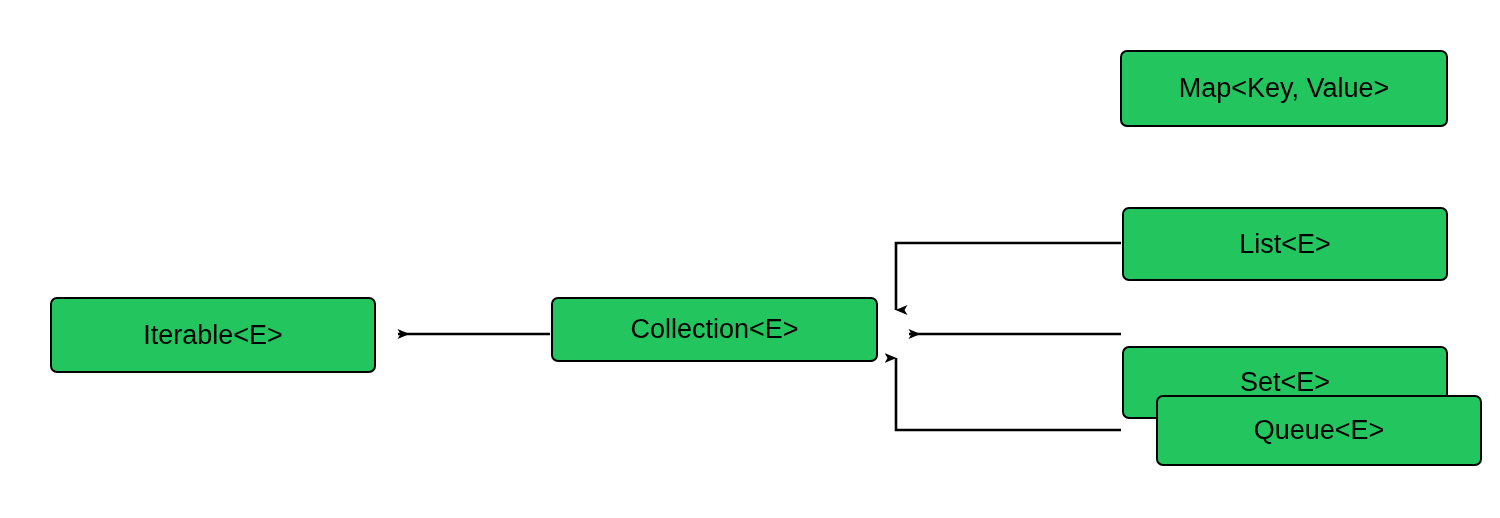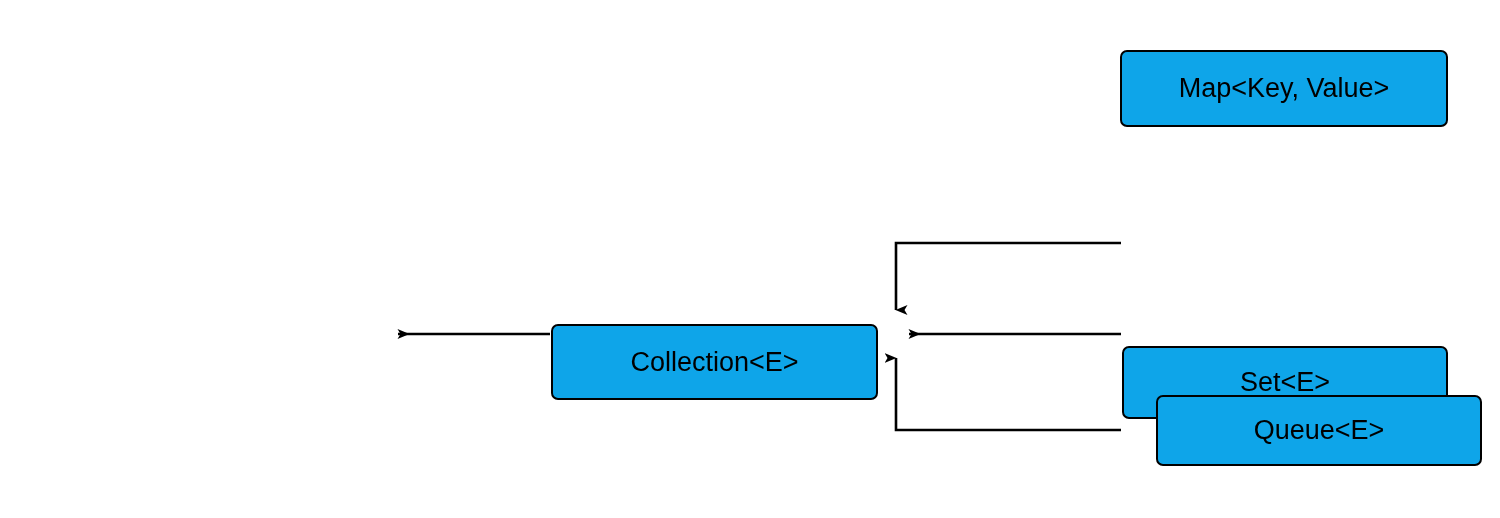--- a/index.html
+++ b/index.html
@@ -20,39 +20,39 @@
   #edge-layer {
     position: absolute;
     left: 0;
     top: 0;
     width: 1500px;
     height: 518px;
   }
   .node {
     position: absolute;
     box-sizing: border-box;
-    background: #0ea5e9;
+    background: #22c55e;
     border: 2.5px solid #000000;
     border-radius: 7px;
     display: flex;
     align-items: center;
     justify-content: center;
     color: #000000;
     font-size: 27px;
     font-family: "Liberation Sans", sans-serif;
     font-weight: 400;
     letter-spacing: 0px;
     white-space: nowrap;
   }
   .node-label {
     line-height: 1;
     pointer-events: none;
   }
   #node-iterable   { left: 50px;   top: 297px; width: 326px; height: 76px; }
-  #node-collection { left: 551px;  top: 297px; width: 327px; height: 76px; margin-top: 27px; }
+  #node-collection { left: 551px;  top: 297px; width: 327px; height: 65px; }
   #node-map        { left: 1120px; top: 50px;  width: 328px; height: 77px; }
   #node-list       { left: 1122px; top: 207px; width: 326px; height: 74px; }
   #node-set        { left: 1122px; top: 302px; width: 326px; height: 73px; margin-top: 44px; }
   #node-queue      { left: 1156px; top: 395px; width: 326px; height: 71px; }
 </style>
 </head>
 <body>
 
 <div id="canvas">
 
@@ -79,29 +79,35 @@
 
     <g>
       <path d="M 1121,334 L 909,334" fill="none" stroke="#000000" stroke-width="2.6" marker-end="url(#arrow-left)"></path>
     </g>
 
     <g>
       <path d="M 1121,430 L 896,430 L 896,358" fill="none" stroke="#000000" stroke-width="2.6" stroke-linejoin="miter" marker-end="url(#arrow-up)"></path>
     </g>
   </svg>
 
+  <div class="node" id="node-iterable">
+    <span class="node-label">Iterable&lt;E&gt;</span>
+  </div>
 
   <div class="node" id="node-collection">
     <span class="node-label">Collection&lt;E&gt;</span>
   </div>
 
   <div class="node" id="node-map">
     <span class="node-label">Map&lt;Key, Value&gt;</span>
   </div>
 
+  <div class="node" id="node-list">
+    <span class="node-label">List&lt;E&gt;</span>
+  </div>
 
   <div class="node" id="node-set">
     <span class="node-label">Set&lt;E&gt;</span>
   </div>
 
   <div class="node" id="node-queue">
     <span class="node-label">Queue&lt;E&gt;</span>
   </div>
 
 </div>

